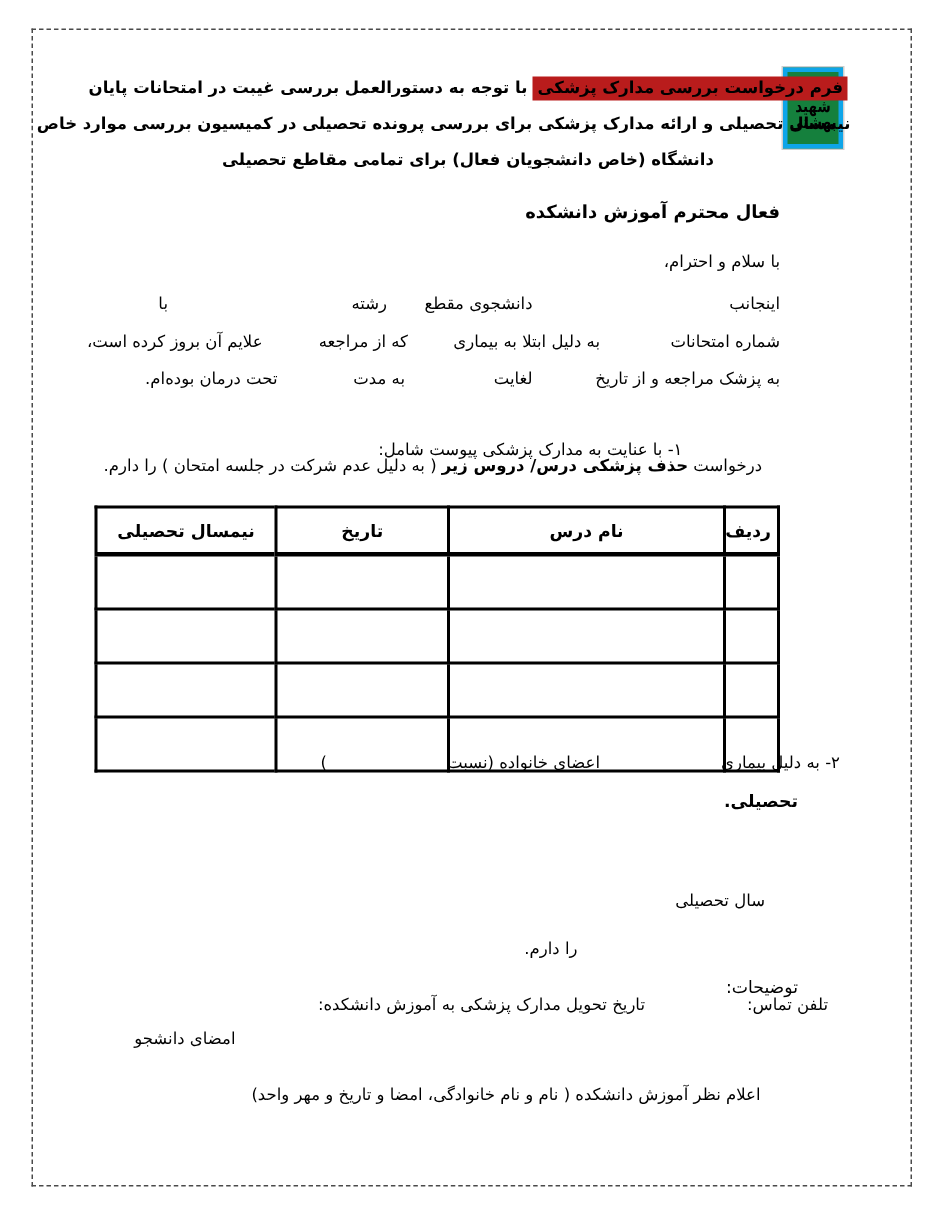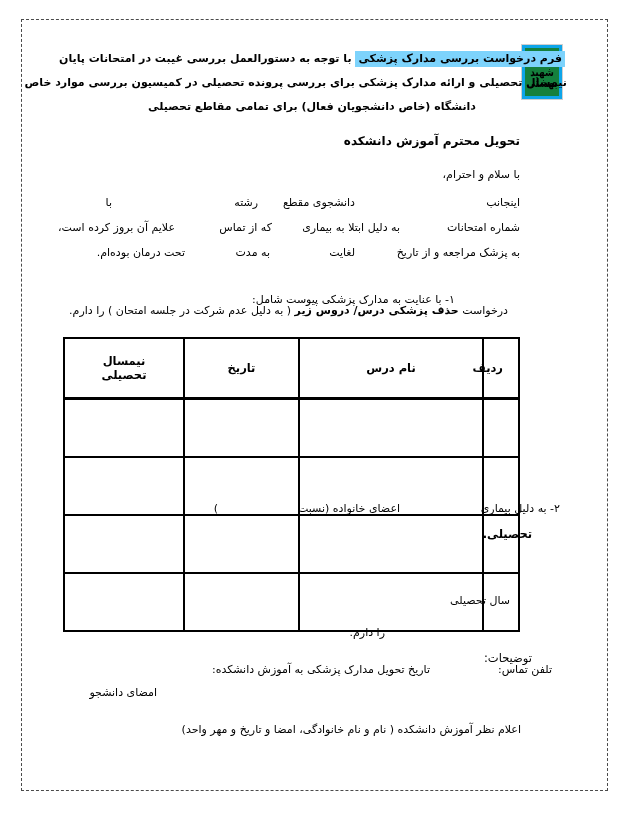--- a/index.html
+++ b/index.html
@@ -37,72 +37,72 @@
   
   .r1{top:196px;} .r2{top:221px;} .r3{top:246px;}
 
   .item1{top:277px;right:175px;margin-top:16px;}
   .request{top:304px;right:122px;margin-left:29px;}
 
   table.course{
     position:absolute;top:337px;right:110px;width:455px;
     border-collapse:collapse;table-layout:fixed;background:#fff;
   }
-  table.course th,table.course td{border:2px solid #000;padding:15px;}
+  table.course th,table.course td{border:2px solid #000;padding:4px;}
   table.course th{
     font-weight:bold;font-size:11.5px;height:21px;text-align:center;
     border-bottom:3px solid #000;
   }
   table.course td{height:26px;}
   .c-radif{width:36px;} .c-name{width:184px;} .c-date{width:115px;} .c-term{width:120px;}
 
   .item2{top:502px;right:70px;}
   .item2-family{top:502px;right:230px;}
   .item2-paren{top:502px;right:412px;}
   .notes1{top:527px;right:98px;font-weight:bold;font-size:11.5px;}
 
   .item3{top:567px;right:70px;}
   .item3-year{top:594px;right:120px;}
   .item3-daram{top:594px;right:245px;margin-top:32px;}
   .notes2{top:651px;right:98px;font-weight:normal;font-size:11.5px;}
 
   .phone{top:663px;right:78px;}
   .delivery{top:663px;right:200px;}
   .signature{top:686px;right:473px;}
-  .final-note{top:723px;right:109px;margin-left:24px;}
+  .final-note{top:723px;right:123px;margin-left:24px;}
 </style>
 </head>
 <body>
 
 <div class="page">
   <div class="border-box"></div>
 
   <div class="logo">
     <span>دانشگاه</span>
     <span>شهید</span>
     <span>بهشتی</span>
   </div>
 
   <div class="title">
-    <div class="line"><span class="hl" style="background: #7dd3fc;">فرم درخواست بررسی مدارک پزشکی</span><span> با توجه به دستورالعمل بررسی غیبت در امتحانات پایان</span></div>
+    <div class="line"><span class="hl" style="background: #b91c1c;">فرم درخواست بررسی مدارک پزشکی</span><span> با توجه به دستورالعمل بررسی غیبت در امتحانات پایان</span></div>
     <div class="line">نیمسال تحصیلی و ارائه مدارک پزشکی برای بررسی پرونده تحصیلی در کمیسیون بررسی موارد خاص</div>
     <div class="line">دانشگاه (خاص دانشجویان فعال) برای تمامی مقاطع تحصیلی</div>
   </div>
 
-  <div class="abs recipient">تحویل محترم آموزش دانشکده</div>
+  <div class="abs recipient">فعال محترم آموزش دانشکده</div>
   <div class="abs salutation">با سلام و احترام،</div>
 
   <span class="abs r1" style="right:110px">اینجانب</span>
   <span class="abs r1" style="right:275px">دانشجوی مقطع</span>
   <span class="abs r1" style="right:372px">رشته</span>
   <span class="abs r1" style="right:518px">با</span>
 
   <span class="abs r2" style="right:110px">شماره امتحانات</span>
   <span class="abs r2" style="right:230px">به دلیل ابتلا به بیماری</span>
-  <span class="abs r2" style="right:358px">که از تماس</span>
+  <span class="abs r2" style="right:358px">که از مراجعه</span>
   <span class="abs r2" style="right:455px">علایم آن بروز کرده است،</span>
 
   <span class="abs r3" style="right:110px">به پزشک مراجعه و از تاریخ</span>
   <span class="abs r3" style="right:275px">لغایت</span>
   <span class="abs r3" style="right:360px">به مدت</span>
   <span class="abs r3" style="right:445px">تحت درمان بوده‌ام.</span>
 
   <div class="abs item1">۱- با عنایت به مدارک پزشکی پیوست شامل:</div>
   <div class="abs request"><span>درخواست </span><span class="bold">حذف پزشکی درس/ دروس زیر</span><span> ( به دلیل عدم شرکت در جلسه امتحان ) را دارم.</span></div>
 

